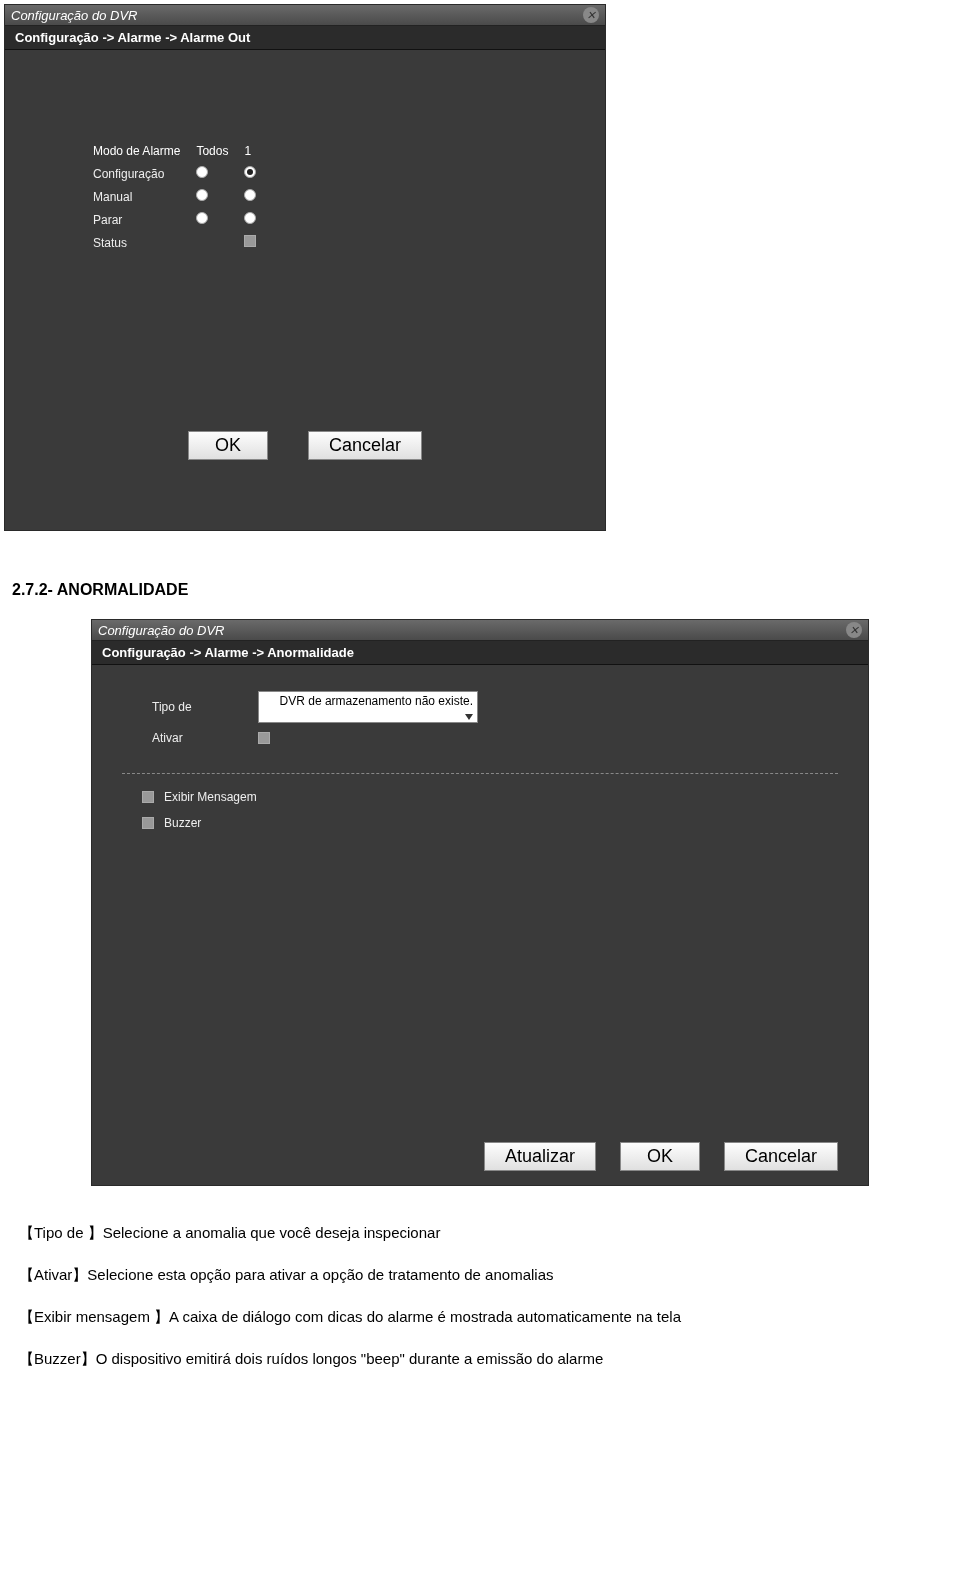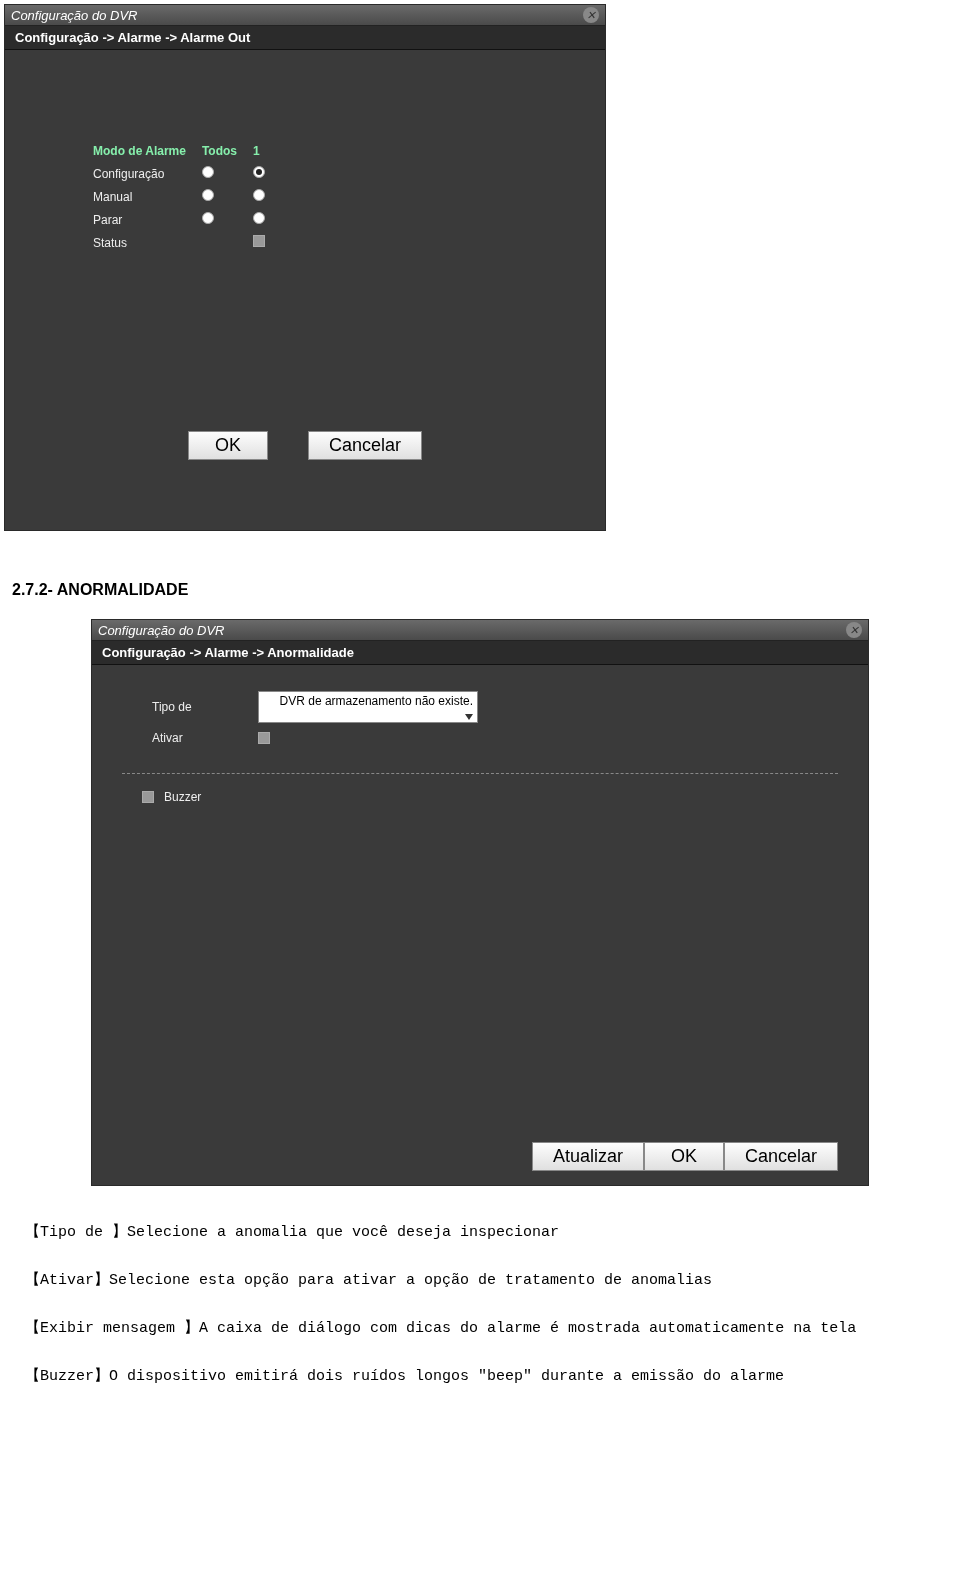--- a/index.html
+++ b/index.html
@@ -57,21 +57,21 @@
   }
   .d1 .dialog-body { min-height: 480px; }
 
   .grid1 {
     position: absolute;
     top: 90px;
     left: 80px;
   }
   .grid1 table { border-collapse: separate; border-spacing: 0; }
   .grid1 td { padding: 4px 8px; vertical-align: middle; color: #eee; font-size: 12px; }
-  .grid1 th { font-weight: bold; text-align: left; padding: 4px 8px; color: #86efac; font-size: 12px; }
+  .grid1 th { font-weight: normal; text-align: left; padding: 4px 8px; color: #ffffff; font-size: 12px; }
   .radio {
     width: 12px; height: 12px; border-radius: 50%;
     border: 1px solid #aaa; background: #fff;
     display: inline-block; position: relative;
   }
   .radio.filled::after {
     content: ""; position: absolute; width: 6px; height: 6px;
     background: #222; border-radius: 50%; top: 2px; left: 2px;
   }
   .checkbox {
@@ -123,30 +123,30 @@
   }
   .hr-dash {
     border: none;
     border-top: 1px dashed #888;
     margin: 28px 0 16px 0;
   }
   .cb-row { display: flex; align-items: center; gap: 10px; margin: 12px 0 12px 20px; }
   .cb-row .lbl2 { color: #eee; font-size: 12px; }
   .btnrow2 {
     position: absolute; bottom: 14px; right: 30px;
-    display: flex; 
+    display: flex; gap: 24px;
   }
 
   .prose {
     margin: 30px 10px 0 10px;
     font-size: 15px;
     color: #000;
     line-height: 2.2;
   }
-  .prose p { margin: 15px; font-family: Liberation Mono, monospace; }
+  .prose p { margin: 9px; }
   .term { }
 </style>
 </head>
 <body>
 
 <div class="page">
 
   <div class="dialog d1">
     <div class="titlebar">
       <span>Configuração do DVR</span>
@@ -219,20 +219,24 @@
       </div>
       <div class="form-row">
         <span class="lbl">Ativar</span>
         <span class="checkbox"></span>
       </div>
 
       <hr class="hr-dash">
 
       <div class="cb-row">
         <span class="checkbox"></span>
+        <span class="lbl2">Exibir Mensagem</span>
+      </div>
+      <div class="cb-row">
+        <span class="checkbox"></span>
         <span class="lbl2">Buzzer</span>
       </div>
 
       <div class="btnrow2">
         <div class="btn">Atualizar</div>
         <div class="btn">OK</div>
         <div class="btn">Cancelar</div>
       </div>
     </div>
   </div>

